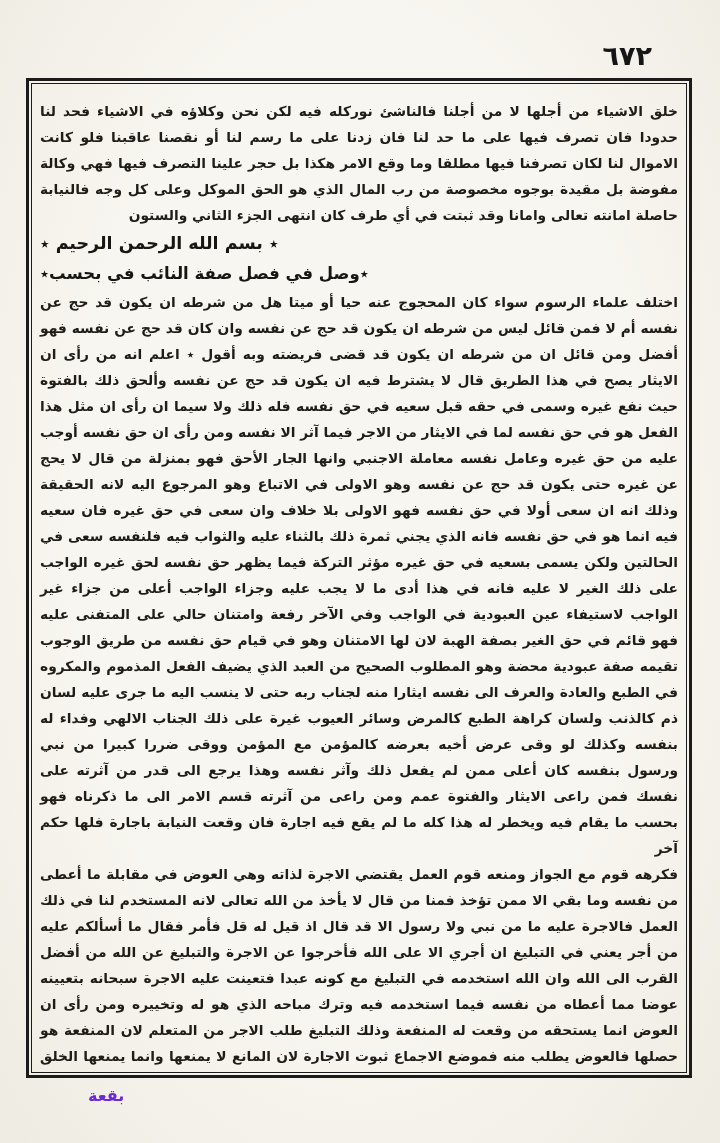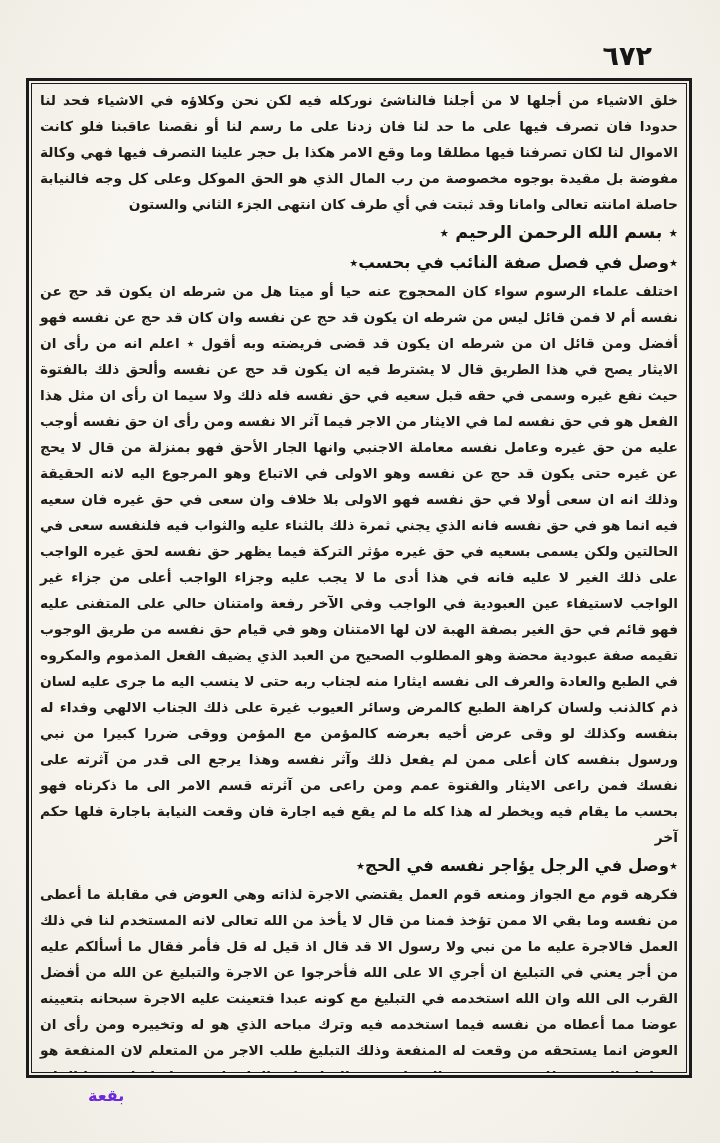--- a/index.html
+++ b/index.html
@@ -33,35 +33,35 @@
     border: 3px solid #1b1b1b;
     padding: 2px;
     box-sizing: border-box;
     background: transparent;
   }
   .frame-inner {
     width: 100%;
     height: 100%;
     border: 1px solid #1b1b1b;
     box-sizing: border-box;
-    padding: 3px 8px 2px 8px;
+    padding: 14px 8px 2px 8px;
     overflow: hidden;
   }
 
   .text-block {
     direction: rtl;
     color: #201d19;
     font-size: 13.8px;
     font-weight: bold;
     line-height: 26px;
     text-align: justify;
   }
   .para { margin: 0; }
   .heading {
-    text-align: right;
+    text-align: left;
     font-size: 16.5px;
     font-weight: bold;
     margin: 1px 0;
     line-height: 29px;
     color: #181613;
   }
   .basmala { font-size: 17.5px; }
 
   .catchword {
     position: absolute;
@@ -85,21 +85,20 @@
       <div class="text-block">
 
         <p class="para">خلق الاشياء من أجلها لا من أجلنا فالناشئ نوركله فيه لكن نحن وكلاؤه في الاشياء فحد لنا حدودا فان تصرف فيها على ما حد لنا فان زدنا على ما رسم لنا أو نقصنا عاقبنا فلو كانت الاموال لنا لكان تصرفنا فيها مطلقا وما وقع الامر هكذا بل حجر علينا التصرف فيها فهي وكالة مفوضة بل مقيدة بوجوه مخصوصة من رب المال الذي هو الحق الموكل وعلى كل وجه فالنيابة حاصلة امانته تعالى وامانا وقد ثبتت في أي طرف كان انتهى الجزء الثاني والستون</p>
 
         <div class="heading basmala">٭ بسم الله الرحمن الرحيم ٭</div>
 
         <div class="heading">٭وصل في فصل صفة النائب في بحسب٭</div>
 
         <p class="para">اختلف علماء الرسوم سواء كان المحجوج عنه حيا أو ميتا هل من شرطه ان يكون قد حج عن نفسه أم لا فمن قائل ليس من شرطه ان يكون قد حج عن نفسه وان كان قد حج عن نفسه فهو أفضل ومن قائل ان من شرطه ان يكون قد قضى فريضته وبه أقول ٭ اعلم انه من رأى ان الايثار يصح في هذا الطريق قال لا يشترط فيه ان يكون قد حج عن نفسه وألحق ذلك بالفتوة حيث نفع غيره وسمى في حقه قبل سعيه في حق نفسه فله ذلك ولا سيما ان رأى ان مثل هذا الفعل هو في حق نفسه لما في الايثار من الاجر فيما آثر الا نفسه ومن رأى ان حق نفسه أوجب عليه من حق غيره وعامل نفسه معاملة الاجنبي وانها الجار الأحق فهو بمنزلة من قال لا يحج عن غيره حتى يكون قد حج عن نفسه وهو الاولى في الاتباع وهو المرجوع اليه لانه الحقيقة وذلك انه ان سعى أولا في حق نفسه فهو الاولى بلا خلاف وان سعى في حق غيره فان سعيه فيه انما هو في حق نفسه فانه الذي يجني ثمرة ذلك بالثناء عليه والثواب فيه فلنفسه سعى في الحالتين ولكن يسمى بسعيه في حق غيره مؤثر التركة فيما يظهر حق نفسه لحق غيره الواجب على ذلك الغير لا عليه فانه في هذا أدى ما لا يجب عليه وجزاء الواجب أعلى من جزاء غير الواجب لاستيفاء عين العبودية في الواجب وفي الآخر رفعة وامتنان حالي على المتفنى عليه فهو قائم في حق الغير بصفة الهبة لان لها الامتنان وهو في قيام حق نفسه من طريق الوجوب تقيمه صفة عبودية محضة وهو المطلوب الصحيح من العبد الذي يضيف الفعل المذموم والمكروه في الطبع والعادة والعرف الى نفسه ايثارا منه لجناب ربه حتى لا ينسب اليه ما جرى عليه لسان ذم كالذنب ولسان كراهة الطبع كالمرض وسائر العيوب غيرة على ذلك الجناب الالهي وفداء له بنفسه وكذلك لو وقى عرض أخيه بعرضه كالمؤمن مع المؤمن ووقى ضررا كبيرا من نبي ورسول بنفسه كان أعلى ممن لم يفعل ذلك وآثر نفسه وهذا يرجع الى قدر من آثرته على نفسك فمن راعى الايثار والفتوة عمم ومن راعى من آثرته قسم الامر الى ما ذكرناه فهو بحسب ما يقام فيه ويخطر له هذا كله ما لم يقع فيه اجارة فان وقعت النيابة باجارة فلها حكم آخر</p>
 
-        <div class="heading">٭وصل في الرجل يؤاجر نفسه في الحج٭</div>
 
         <p class="para">فكرهه قوم مع الجواز ومنعه قوم العمل يقتضي الاجرة لذاته وهي العوض في مقابلة ما أعطى من نفسه وما بقي الا ممن تؤخذ فمنا من قال لا يأخذ من الله تعالى لانه المستخدم لنا في ذلك العمل فالاجرة عليه ما من نبي ولا رسول الا قد قال اذ قيل له قل فأمر فقال ما أسألكم عليه من أجر يعني في التبليغ ان أجري الا على الله فأخرجوا عن الاجرة والتبليغ عن الله من أفضل القرب الى الله وان الله استخدمه في التبليغ مع كونه عبدا فتعينت عليه الاجرة سبحانه بتعيينه عوضا مما أعطاه من نفسه فيما استخدمه فيه وترك مباحه الذي هو له وتخييره ومن رأى ان العوض انما يستحقه من وقعت له المنفعة وذلك التبليغ طلب الاجر من المتعلم لان المنفعة هو حصلها فالعوض يطلب منه فموضع الاجماع ثبوت الاجارة لان المانع لا يمنعها وانما يمنعها الخلق من جانب الحق غيرة ان يعبد لامر لا لعينه لما في ذلك من عدم تعظيم الجناب الالهي وهذا موجود كثير مثل النهي ان يفرد يوم الجمعة بصيام لعينه وكذلك قيام ليلتها وكذلك من يستحسن فعل عبادة بموضع يستحسنه وليس هذا من شأن القوم فانهم قد أدركوا حرمان ذلك ذوقا وخسرانه ٭ مرّ رجل من القوم مع جماعة ممن سخر لهم الهواء وهم يسيرون فيه فالتفت واحد منهم في طريقه فنظر الى الارض واذا هم قد جازوا</p>
 
       </div>
     </div>
   </div>
 
   <div class="catchword">بقعة</div>
 
 </div>

